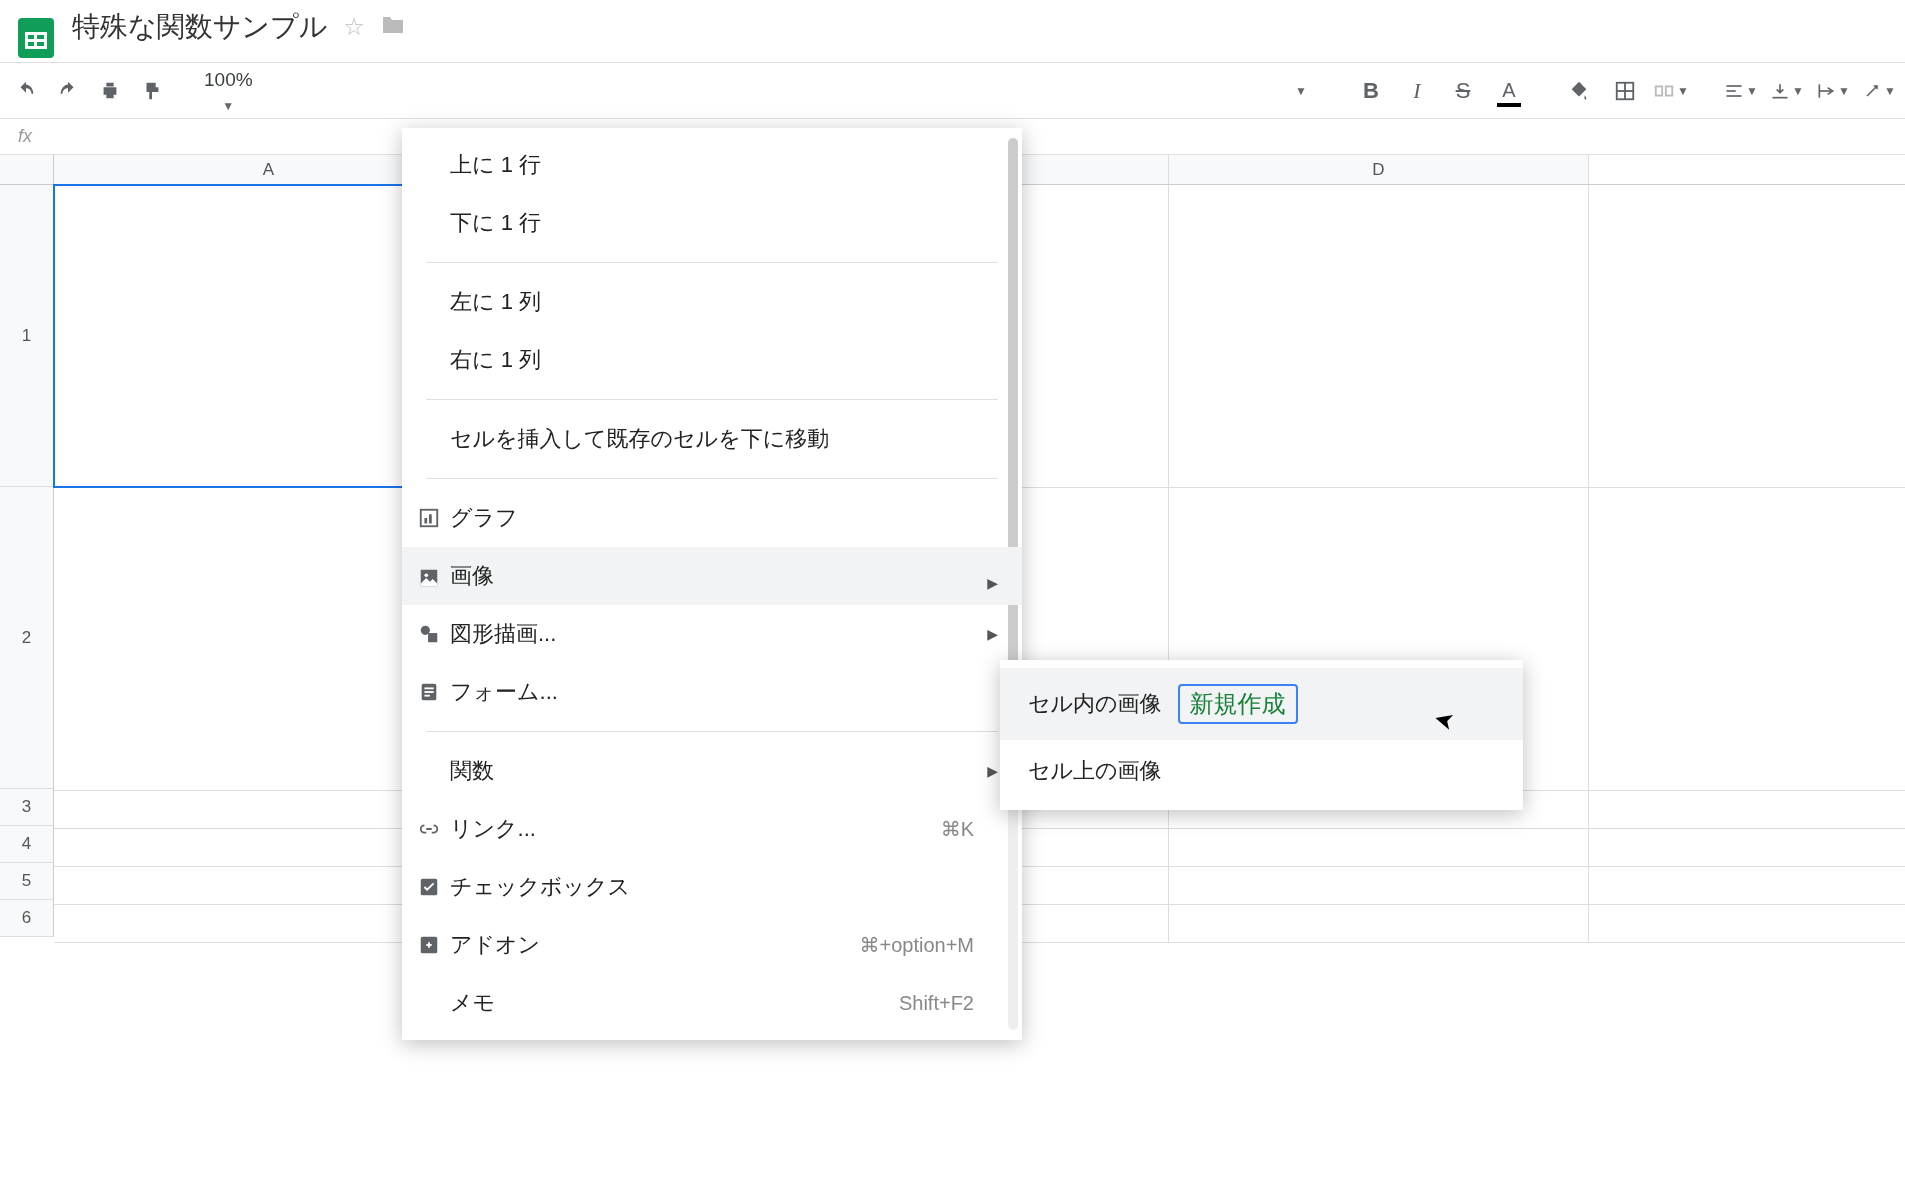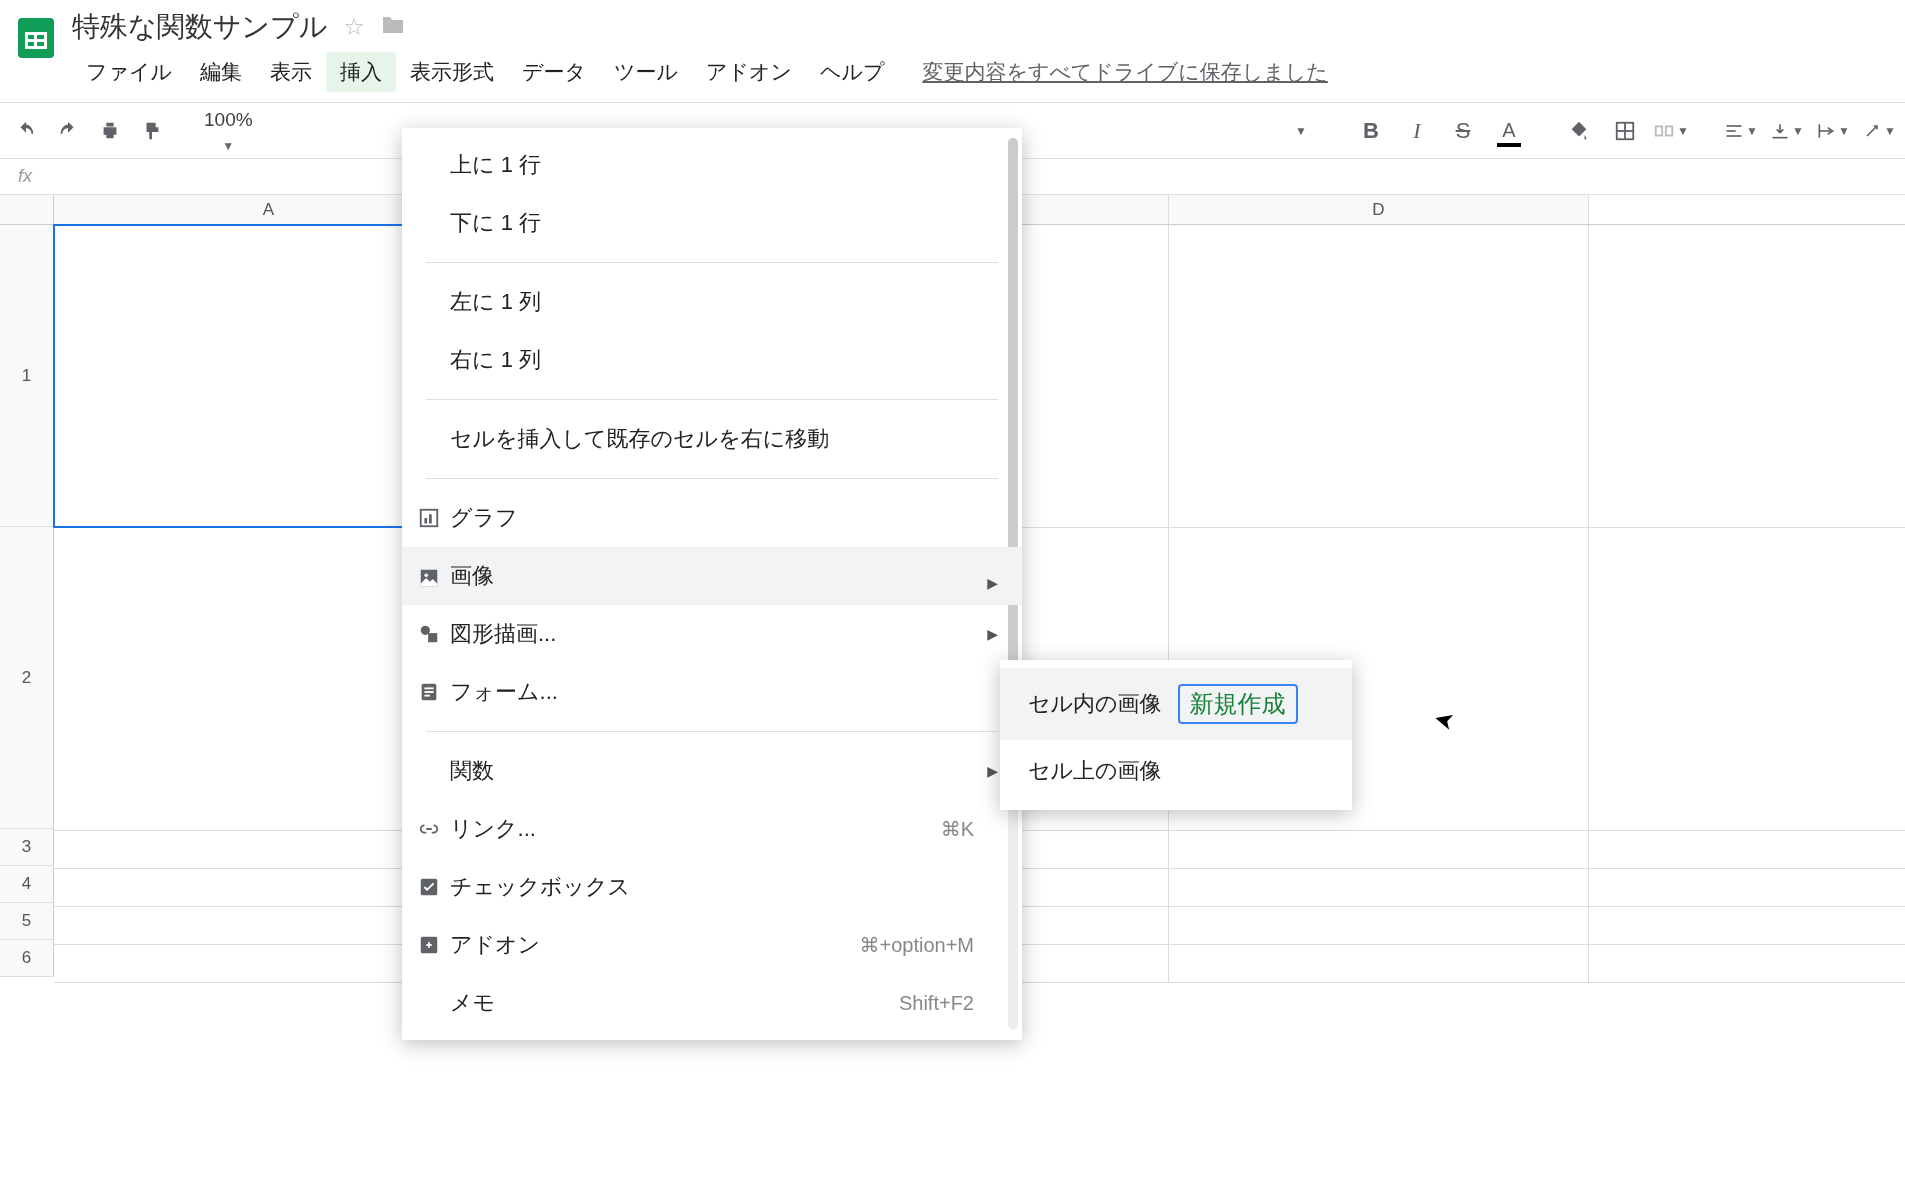--- a/index.html
+++ b/index.html
@@ -69,21 +69,21 @@
     .dropdown-item.hover { background: #f1f3f4; align-items: flex-end; }
     .dropdown-sep { margin: 10px 24px; border-top: 1px solid #e0e0e0; }
     .dropdown-item .item-icon { position: absolute; left: 14px; width: 26px; height: 26px; display: flex; align-items: center; justify-content: center; color: #5f6368; }
     .dropdown-item .shortcut { margin-left: auto; color: #888; font-size: 20px; }
     .dropdown-item .submenu-arrow { position: absolute; right: 24px; color: #555; font-size: 14px; }
     
     .dropdown-scroll { position: absolute; top: 10px; right: 4px; width: 10px; bottom: 10px; background: #eee; border-radius: 5px; }
     .dropdown-scroll-thumb { width: 100%; height: 70%; background: #ccc; border-radius: 5px; }
 
     
-    .submenu { position: absolute; top: 660px; left: 1000px; width: 352px; background: #fff; box-shadow: 0 4px 20px rgba(0,0,0,0.25); z-index: 101; padding: 8px 0; }
+    .submenu { position: absolute; top: 660px; left: 1000px; width: 523px; background: #fff; box-shadow: 0 4px 20px rgba(0,0,0,0.25); z-index: 101; padding: 8px 0; }
     .submenu-item { padding: 16px 28px; font-size: 22px; color: #222; cursor: pointer; display: flex; align-items: center; gap: 16px; }
     .submenu-item.hover { background: #f1f3f4; }
     .badge { border: 2px solid #3b82f6; color: #188038; padding: 2px 10px; border-radius: 4px; font-size: 24px; }
 
     .cursor-ptr { position: absolute; top: 706px; left: 1434px; font-size: 24px; transform: scaleX(-1) rotate(-15deg); color: #000; z-index: 200; }
   </style>
 </head>
 <body>
 
 <div class="title-area">
@@ -100,32 +100,20 @@
   </div>
   <div>
     <div class="doc-title-row">
       <span class="doc-title">特殊な関数サンプル</span>
       <span class="star-icon">☆</span>
       <span class="folder-icon">
         <svg width="24" height="20" viewBox="0 0 24 20">
             <path d="M2 2h7l2 3h11v13H2z" fill="#bbb"></path>
           </svg>
       </span>
-    </div>
-    <div class="menu-bar" style="padding-left:0;">
-      <span class="menu-item">ファイル</span>
-      <span class="menu-item">編集</span>
-      <span class="menu-item">表示</span>
-      <span class="menu-item active">挿入</span>
-      <span class="menu-item">表示形式</span>
-      <span class="menu-item">データ</span>
-      <span class="menu-item">ツール</span>
-      <span class="menu-item">アドオン</span>
-      <span class="menu-item">ヘルプ</span>
-      <span class="save-status">変更内容をすべてドライブに保存しました</span>
     </div>
   </div>
 </div>
 <div class="menu-separator-line"></div>
 
 <div class="toolbar">
   <div class="tool-btn">
       <svg width="22" height="22" viewBox="0 0 24 24">
         <path d="M12 5V2L6 8l6 6V9c3 0 6 2 6 6h2c0-5-4-10-8-10z" fill="#5f6368"></path>
       </svg>
@@ -287,21 +275,21 @@
     </div>
   <div class="dropdown-sep"></div>
   <div class="dropdown-item">
       <span>左に 1 列</span>
     </div>
   <div class="dropdown-item">
       <span>右に 1 列</span>
     </div>
   <div class="dropdown-sep"></div>
   <div class="dropdown-item">
-      <span>セルを挿入して既存のセルを右に移動</span>
+      <span>セルを挿入して既存のセルを下に移動</span>
     </div>
   <div class="dropdown-sep"></div>
   <div class="dropdown-item">
     <span class="item-icon">
         <svg width="22" height="22" viewBox="0 0 24 24">
           <rect x="3" y="3" width="18" height="18" fill="none" stroke="#5f6368" stroke-width="2"></rect>
           <rect x="7" y="12" width="3" height="6" fill="#5f6368"></rect>
           <rect x="12" y="8" width="3" height="10" fill="#5f6368"></rect>
         </svg>
       </span>

